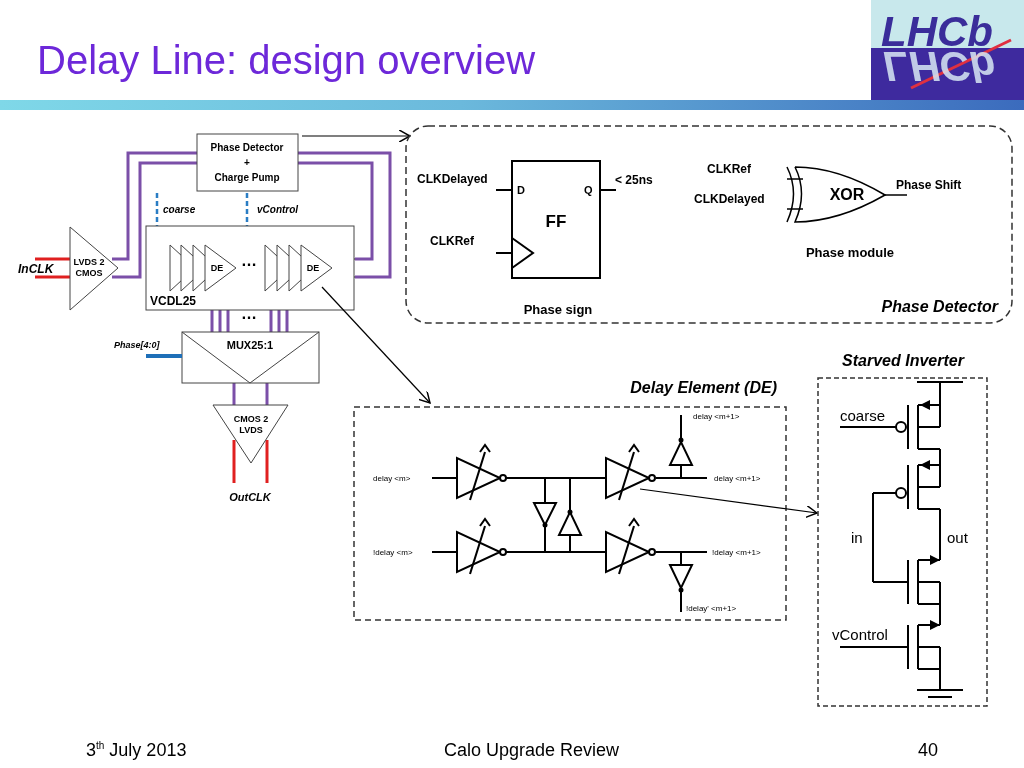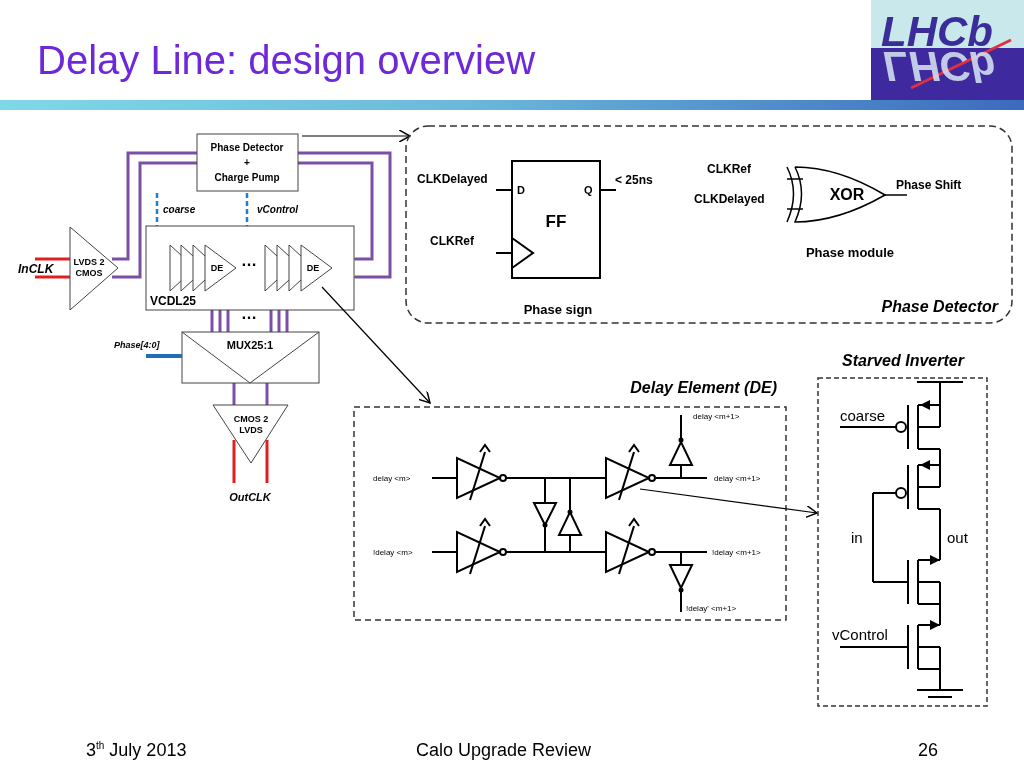--- a/index.html
+++ b/index.html
@@ -262,14 +262,14 @@
     <text x="840" y="421" font-size="15">coarse</text>
     <text x="851" y="543" font-size="15">in</text>
     <text x="947" y="543" font-size="15">out</text>
     <text x="832" y="640" font-size="15">vControl</text>
   </g>
 </svg>
 
 <div class="footer" style="left:86px;">
   <span>3</span><sup style="font-size:10px;">th</sup><span> July 2013</span>
 </div>
-<div class="footer" style="left:416px;text-align:right;">Calo Upgrade Review</div>
-<div class="footer" style="left:918px;">26</div>
+<div class="footer" style="left:444px;text-align:right;">Calo Upgrade Review</div>
+<div class="footer" style="left:918px;">40</div>
 
 </body></html>

